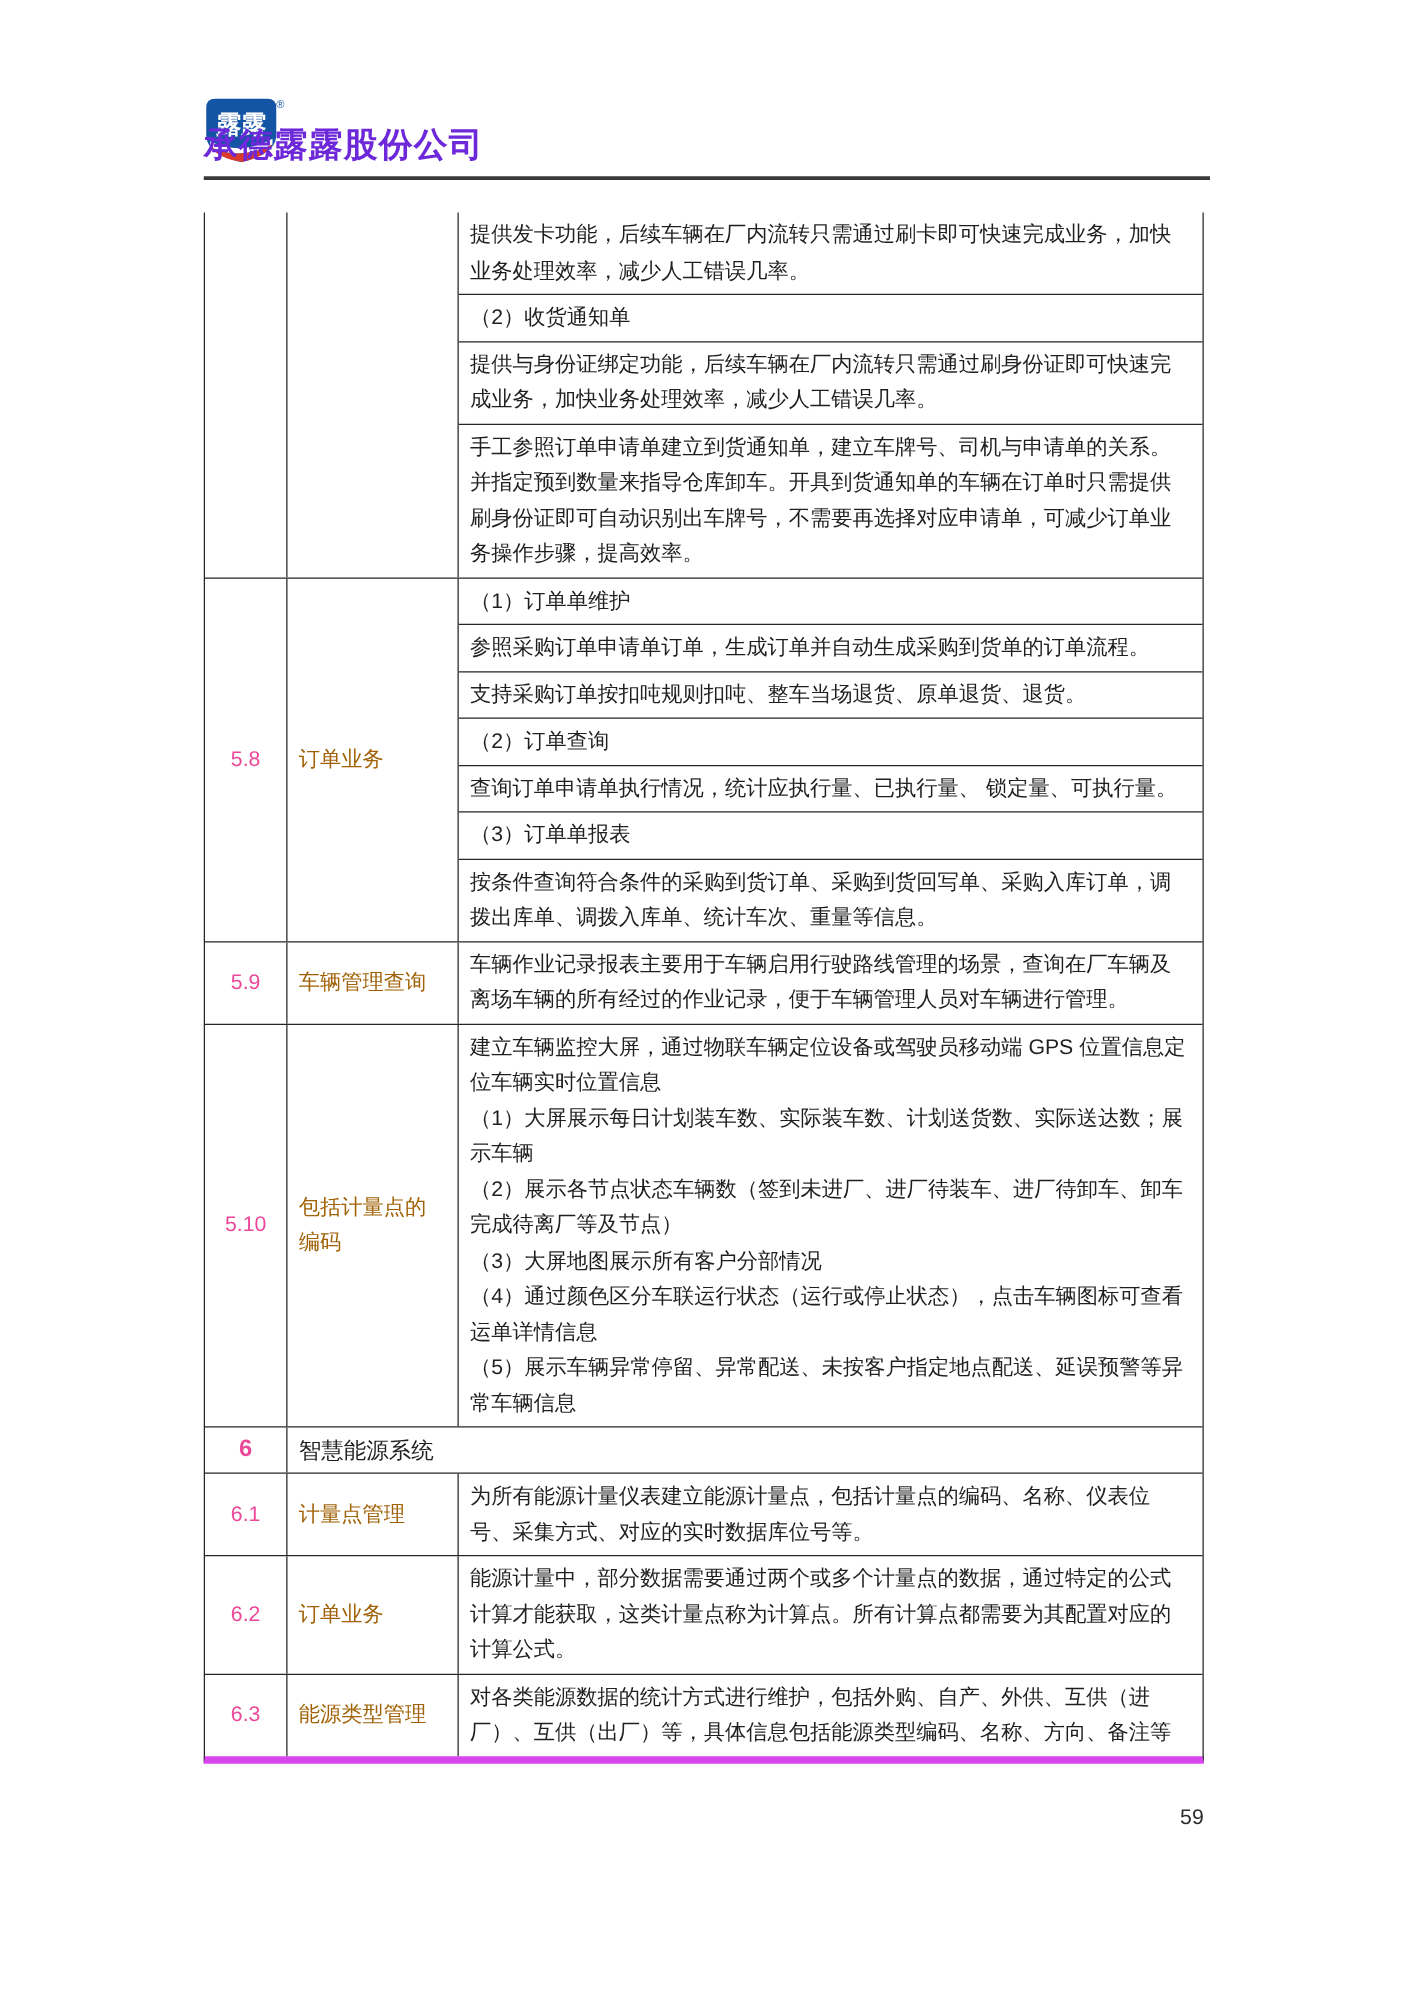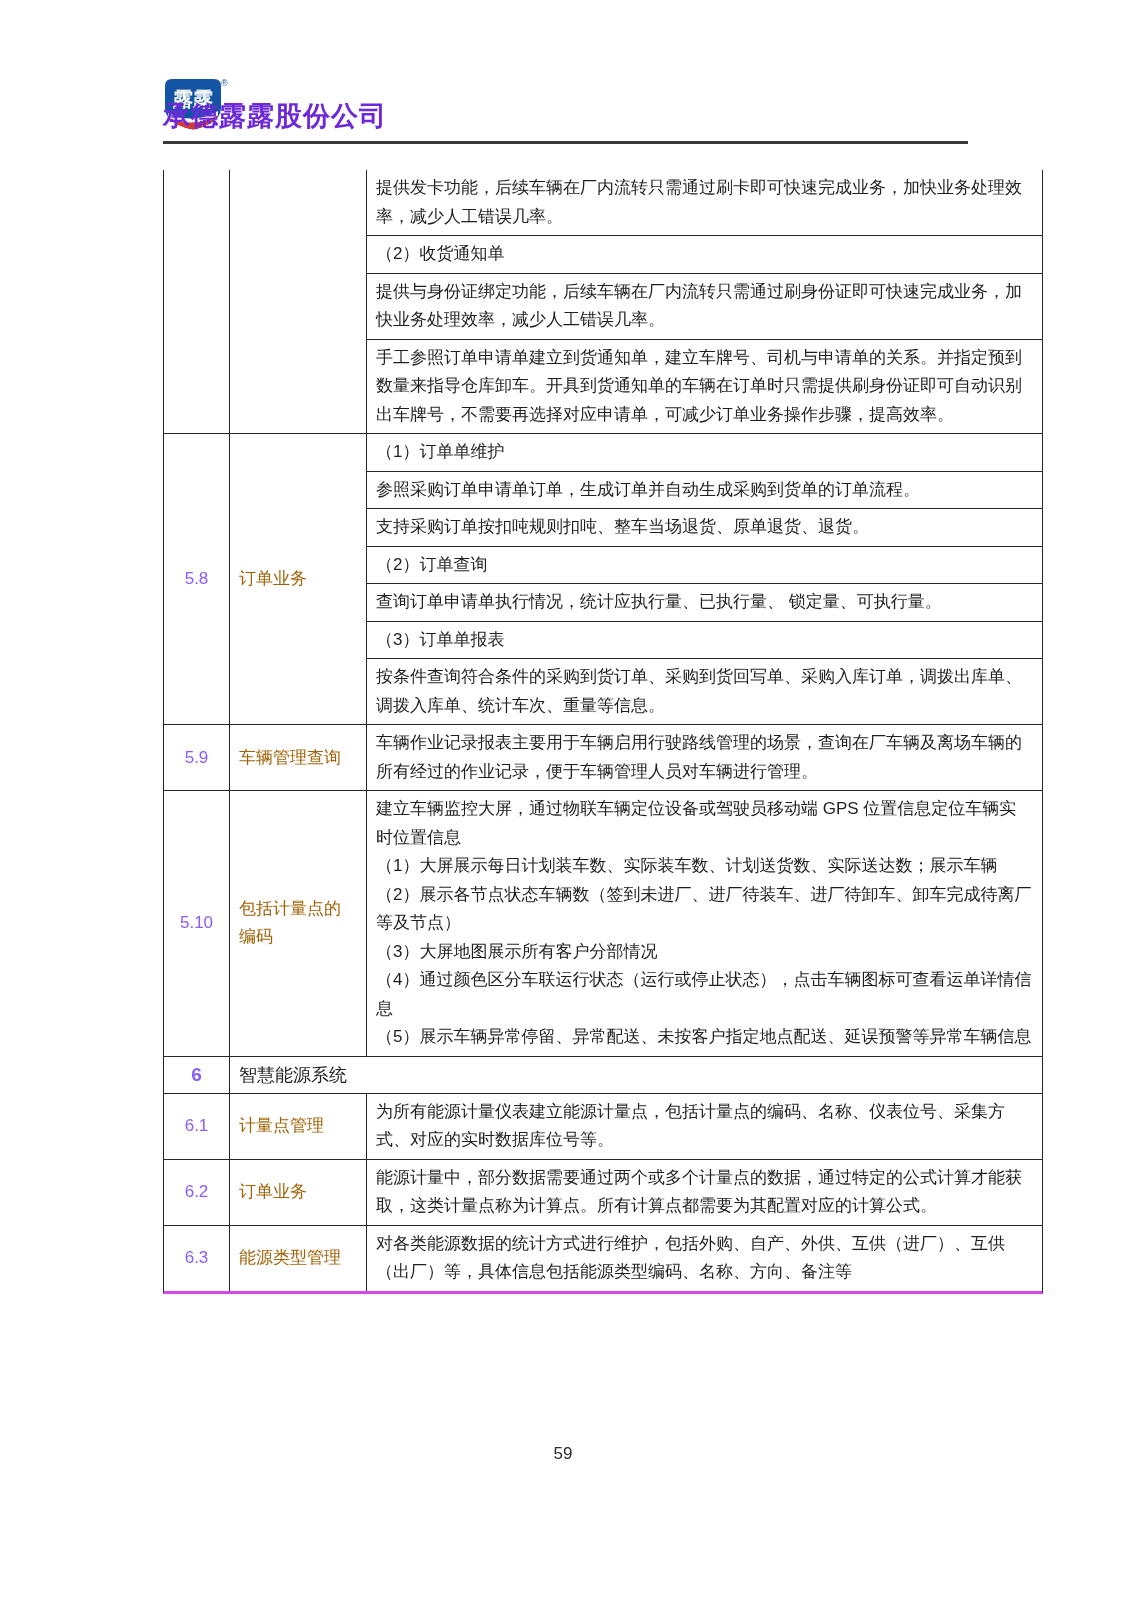--- a/index.html
+++ b/index.html
@@ -14,51 +14,51 @@
     position:absolute;left:163px;top:97px;width:805px;margin:0;
     font-size:27px;font-weight:700;color:#6d28d9;
     letter-spacing:1px;line-height:38px;
   }
   .header-rule{
     position:absolute;left:163px;top:141px;width:805px;height:3px;
     background:#3a3a3a;
   }
   
   .spec-table{
-    position:absolute;left:163px;top:170px;width:880px;
+    position:absolute;left:163px;top:170px;width:800px;
     border-left:1px solid #262626;border-right:1px solid #262626;
-    border-bottom:3px solid #d946ef;box-sizing:border-box;
+    border-bottom:6px solid #d946ef;box-sizing:border-box;
     font-size:17px;
   }
   .sec{display:flex;align-items:stretch;}
   .sec + .sec{border-top:1px solid #262626;}
   .id-cell{
     flex:0 0 65px;display:flex;align-items:center;justify-content:center;
-    border-right:1px solid #262626;font-size:17px;color:#8b5cf6;
+    border-right:1px solid #262626;font-size:17px;color:#ec4899;
   }
   .name-cell{
     flex:0 0 137px;display:flex;align-items:center;
     border-right:1px solid #262626;box-sizing:border-box;
     padding:4px 22px 4px 9px;line-height:28px;color:#a16207;
   }
   .desc-col{flex:1 1 auto;display:flex;flex-direction:column;min-width:0;}
   .desc-row{
     padding:4px 9px;line-height:28.5px;white-space:pre-line;
     color:#1f1f1f;
   }
   .desc-row + .desc-row{border-top:1px solid #262626;}
   .sec-header .id-cell{font-weight:700;font-size:19px;}
   .merged-cell{
     flex:1 1 auto;font-weight:400;font-size:18px;
     padding:4px 9px;line-height:28px;display:flex;align-items:center;
   }
   
   .page-footer{
     position:absolute;left:163px;top:1444px;width:800px;
-    text-align:center;font-size:17px;color:#2b2b2b;
+    text-align:right;font-size:17px;color:#2b2b2b;
   }
 </style>
 </head>
 <body>
 
 <div class="page">
 
   <div class="logo">
     <svg viewBox="0 0 66 64" width="66" height="64">
       <path d="M9 3 H51 Q58 3 58 10 V32 Q58 42 46 48 Q37 52.5 30 53.5 Q23 52.5 14 48 Q2 42 2 32 V10 Q2 3 9 3 Z" fill="#1355A4"></path>

